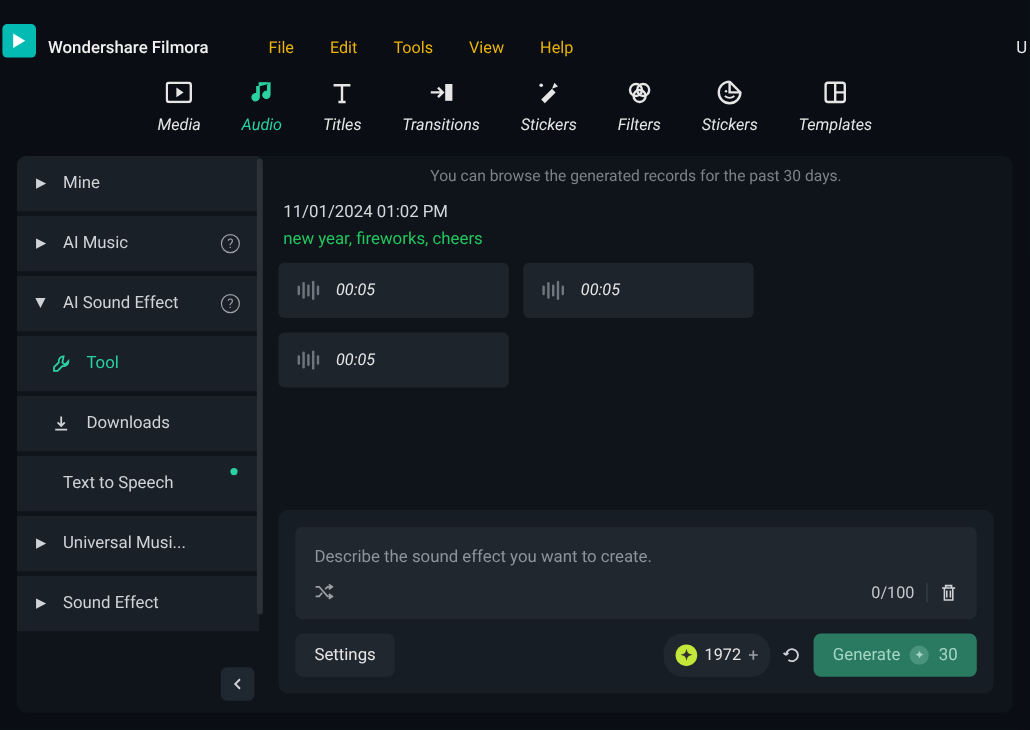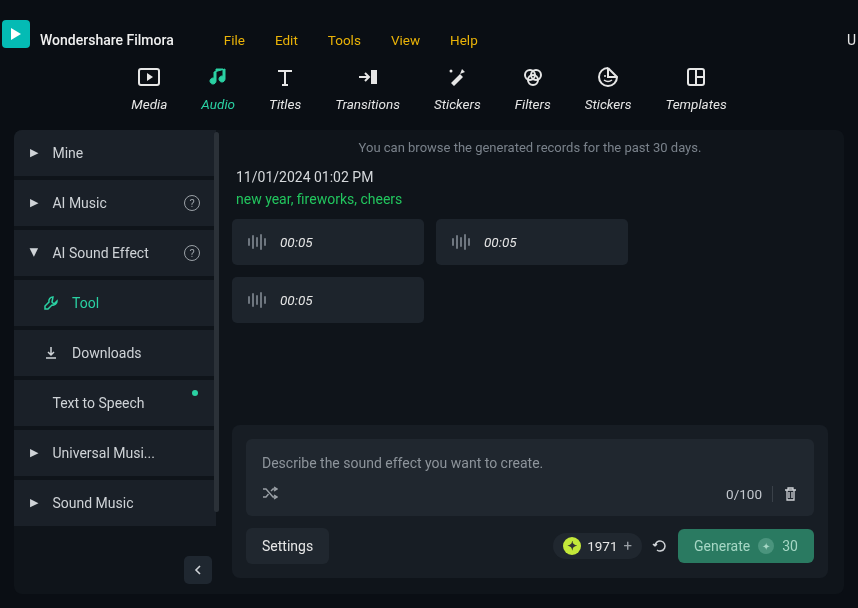--- a/index.html
+++ b/index.html
@@ -58,21 +58,21 @@
   .pane-bottom { margin-top:auto; background:#171d24; border-radius:8px; padding:14px; display:flex; flex-direction:column; gap:12px;}
   .prompt-box { background:#20272f; border-radius:6px; padding:14px 16px 10px 16px; }
   .prompt-input { width:100%; border:none; outline:none; background:transparent; color:#c3c8ce; font-size:14px;}
   .prompt-input::placeholder { color:#8d949b; }
   .prompt-row { display:flex; margin-top:14px; gap:10px;}
   .shuffle { color:#9aa0a6; font-size:14px; cursor:pointer;}
   .counter { color:#c3c8ce; font-size:13.5px; margin-left:auto;}
   .divider { width:1px; height:16px; background:#3a4149; }
   .trash { color:#c3c8ce; cursor:pointer; font-size:15px;}
 
-  .actions { display:flex; align-items:center; gap:10px; }
+  .actions { display:flex; gap:10px; }
   .settings-btn { background:#20272f; color:#e6e6e6; font-size:14px; border:none; padding:10px 16px; border-radius:6px; cursor:pointer;}
   .spacer { flex:1; }
   .credits { display:flex; align-items:center; background:#20272f; border-radius:16px; padding:4px 10px; gap:6px; cursor:pointer;}
   .credits .coin { width:18px; height:18px; border-radius:50%; background:#c3e83a; display:flex; align-items:center; justify-content:center; color:#333; font-weight:bold; font-size:12px;}
   .credits .num { font-size:13.5px; color:#e6e6e6;}
   .credits .plus { font-size:15px; color:#9aa0a6;}
   .refresh { color:#cfd3d7; cursor:pointer; display:flex; align-items:center;}
   .generate { background:#2a7a61; color:#a6d7c5; border:none; padding:9px 16px; border-radius:6px; display:flex; align-items:center; gap:8px; font-size:14px; cursor:pointer;}
   .generate .gcoin { width:16px; height:16px; border-radius:50%; background:#4a947d; display:flex; align-items:center; justify-content:center; font-size:10px;}
 </style>
@@ -215,21 +215,21 @@
         <span class="chev" style="visibility:hidden">▶</span>
         <span class="label">Text to Speech</span>
         <span class="dot"></span>
       </div>
       <div class="side-item">
         <span class="chev">▶</span>
         <span class="label">Universal Musi...</span>
       </div>
       <div class="side-item">
         <span class="chev">▶</span>
-        <span class="label">Sound Music</span>
+        <span class="label">Sound Effect</span>
       </div>
     </div>
     <div class="sidebar-scroll"></div>
     <div class="collapse-btn">
       <svg width="8" height="10" viewBox="0 0 8 10">
             <path d="M6 1 L2 5 L6 9" fill="none" stroke="#cfd3d7" stroke-width="1.6"></path>
           </svg>
     </div>
     </div>
 
@@ -282,21 +282,21 @@
             <span class="trash"><svg width="15" height="16" viewBox="0 0 15 16">
                   <path d="M2 4 h11 M5 4 v-2 h5 v2 M4 4 v10 h7 V4 M6 6 v6 M9 6 v6" fill="none" stroke="#cfd3d7" stroke-width="1.3"></path>
                 </svg></span>
           </div>
         </div>
         <div class="actions">
           <button class="settings-btn">Settings</button>
           <span class="spacer"></span>
           <div class="credits">
             <span class="coin">✦</span>
-            <span class="num">1971</span>
+            <span class="num">1972</span>
             <span class="plus">+</span>
           </div>
           <span class="refresh">
               <svg width="16" height="16" viewBox="0 0 16 16">
                 <path d="M3 8 a5 5 0 1 1 2 4 M3 8 l-2 -2 M3 8 l2 -2" fill="none" stroke="#cfd3d7" stroke-width="1.5"></path>
               </svg>
             </span>
           <button class="generate">
             <span>Generate</span>
             <span class="gcoin">✦</span>

